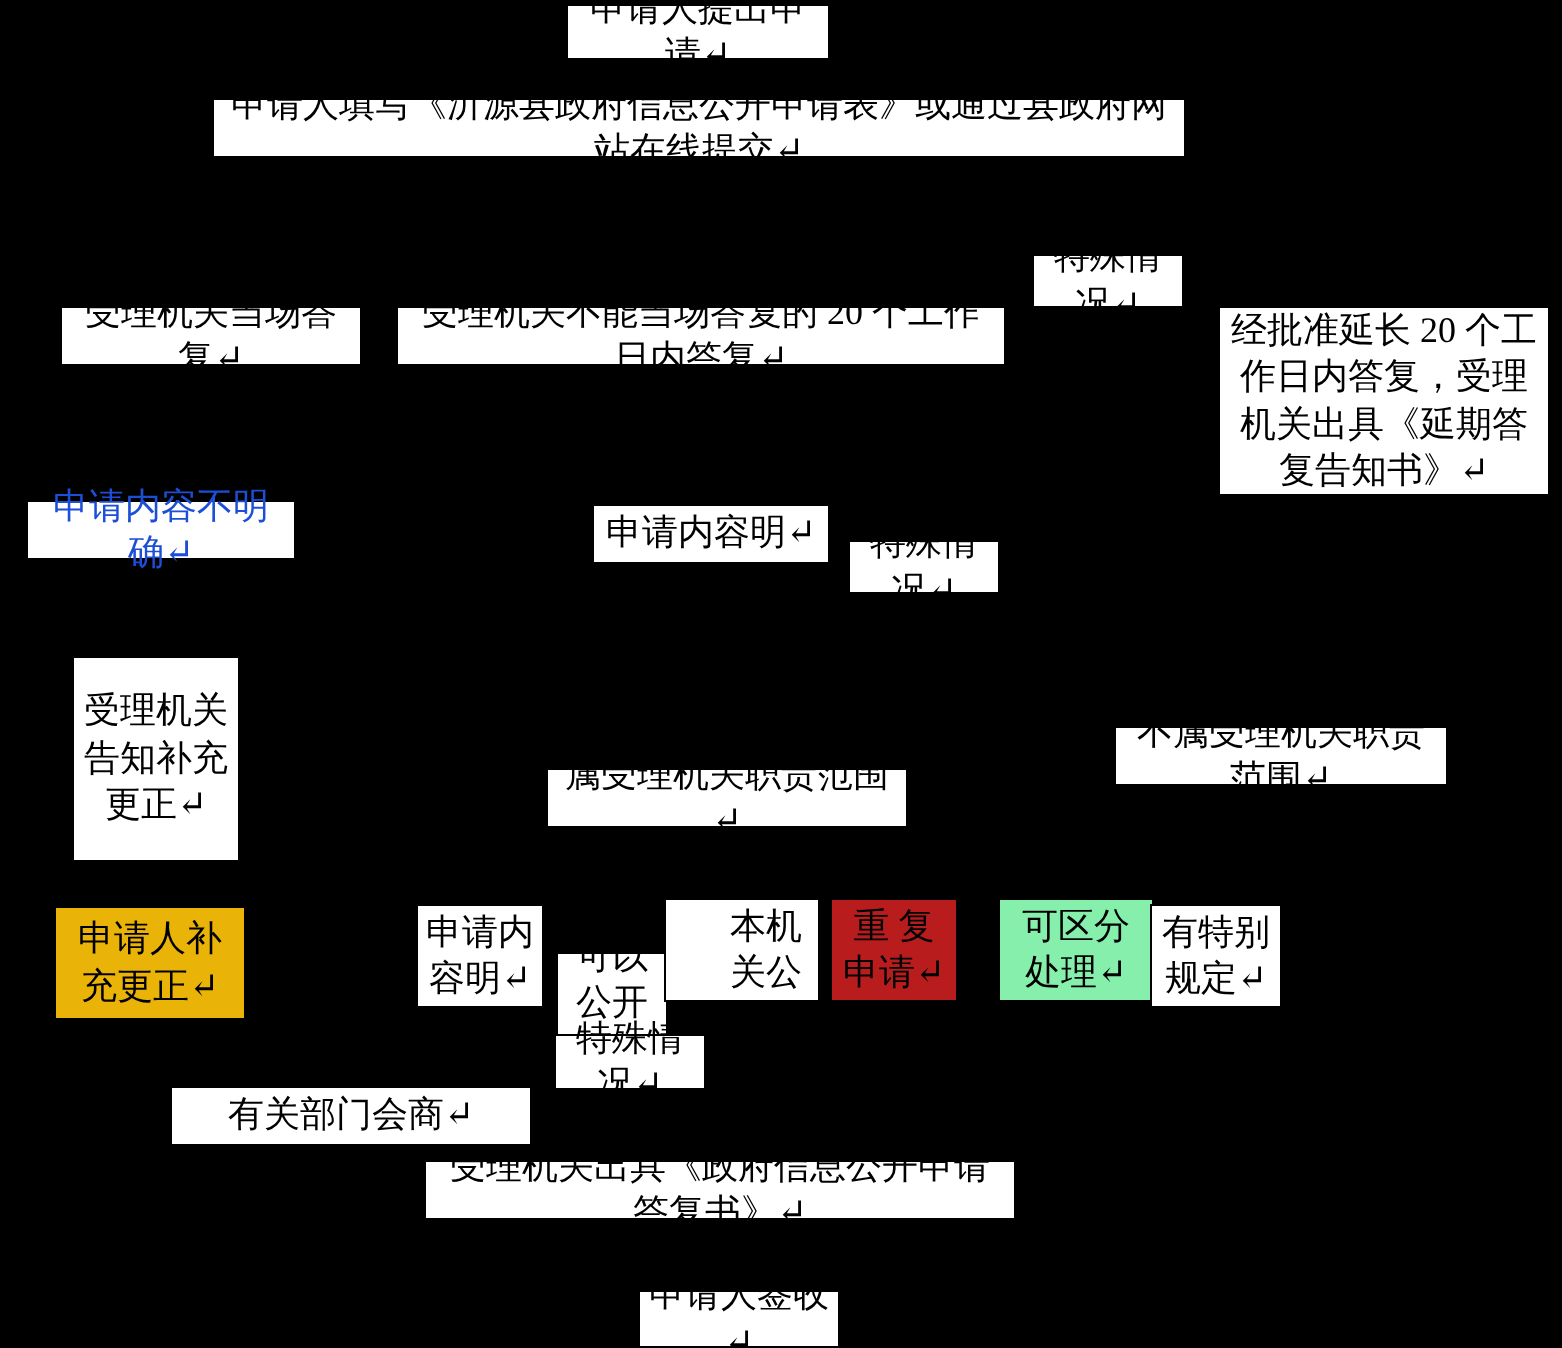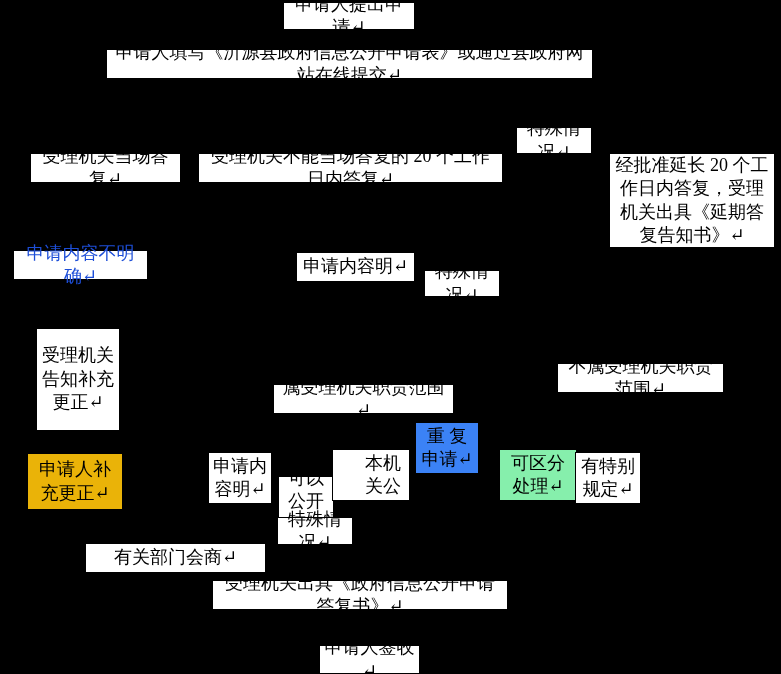--- a/index.html
+++ b/index.html
@@ -48,20 +48,20 @@
     <div class="node tight" style="left: 13px; top: 250px; width: 135px; height: 30px; background: rgb(255, 255, 255); color: #1d4ed8;">申请内容不明确↵</div>
     <div class="node tight" style="left: 296px; top: 252px; width: 119px; height: 30px; background: rgb(255, 255, 255); color: rgb(0, 0, 0);">申请内容明↵</div>
     <div class="node tight" style="left: 424px; top: 270px; width: 76px; height: 27px; background: rgb(255, 255, 255); color: rgb(0, 0, 0);">特殊情况↵</div>
     <div class="node tight" style="left: 36px; top: 328px; width: 84px; height: 103px; background: rgb(255, 255, 255); color: rgb(0, 0, 0);">受理机关告知补充更正↵</div>
     <div class="node tight" style="left: 273px; top: 384px; width: 181px; height: 30px; background: rgb(255, 255, 255); color: rgb(0, 0, 0);">属受理机关职责范围↵</div>
     <div class="node tight" style="left: 557px; top: 363px; width: 167px; height: 30px; background: rgb(255, 255, 255); color: rgb(0, 0, 0);">不属受理机关职责范围↵</div>
     <div class="node tight" style="left: 27px; top: 453px; width: 96px; height: 57px; background: #eab308; color: rgb(0, 0, 0);">申请人补充更正↵</div>
     <div class="node tight" style="left: 208px; top: 452px; width: 64px; height: 52px; background: rgb(255, 255, 255); color: rgb(0, 0, 0);">申请内容明↵</div>
     <div class="node tight" style="left: 278px; top: 476px; width: 56px; height: 52px; background: rgb(255, 255, 255); color: rgb(0, 0, 0);">可以公开↵</div>
     <div class="node tight" style="left: 332px; top: 449px; width: 78px; height: 52px; background: rgb(255, 255, 255); color: rgb(0, 0, 0); padding-left: 28px;">不属本机关公开↵</div>
-    <div class="node tight" style="left: 415px; top: 422px; width: 64px; height: 52px; background: #3b82f6; color: rgb(0, 0, 0);">重 复申请↵</div>
+    <div class="node tight" style="left: 415px; top: 449px; width: 64px; height: 52px; background: #b91c1c; color: rgb(0, 0, 0);">重 复申请↵</div>
     <div class="node tight" style="left: 499px; top: 449px; width: 78px; height: 52px; background: #86efac; color: rgb(0, 0, 0);">可区分处理↵</div>
     <div class="node tight" style="left: 575px; top: 452px; width: 66px; height: 52px; background: rgb(255, 255, 255); color: rgb(0, 0, 0);">有特别规定↵</div>
     <div class="node tight" style="left: 277px; top: 517px; width: 76px; height: 28px; background: rgb(255, 255, 255); color: rgb(0, 0, 0);">特殊情况↵</div>
     <div class="node tight" style="left: 85px; top: 543px; width: 181px; height: 30px; background: rgb(255, 255, 255); color: rgb(0, 0, 0);">有关部门会商↵</div>
     <div class="node tight" style="left: 212px; top: 580px; width: 296px; height: 30px; background: rgb(255, 255, 255); color: rgb(0, 0, 0);">受理机关出具《政府信息公开申请答复书》↵</div>
     <div class="node tight" style="left: 319px; top: 645px; width: 101px; height: 29px; background: rgb(255, 255, 255); color: rgb(0, 0, 0);">申请人签收↵</div>
   </div>
 
 </body></html>

